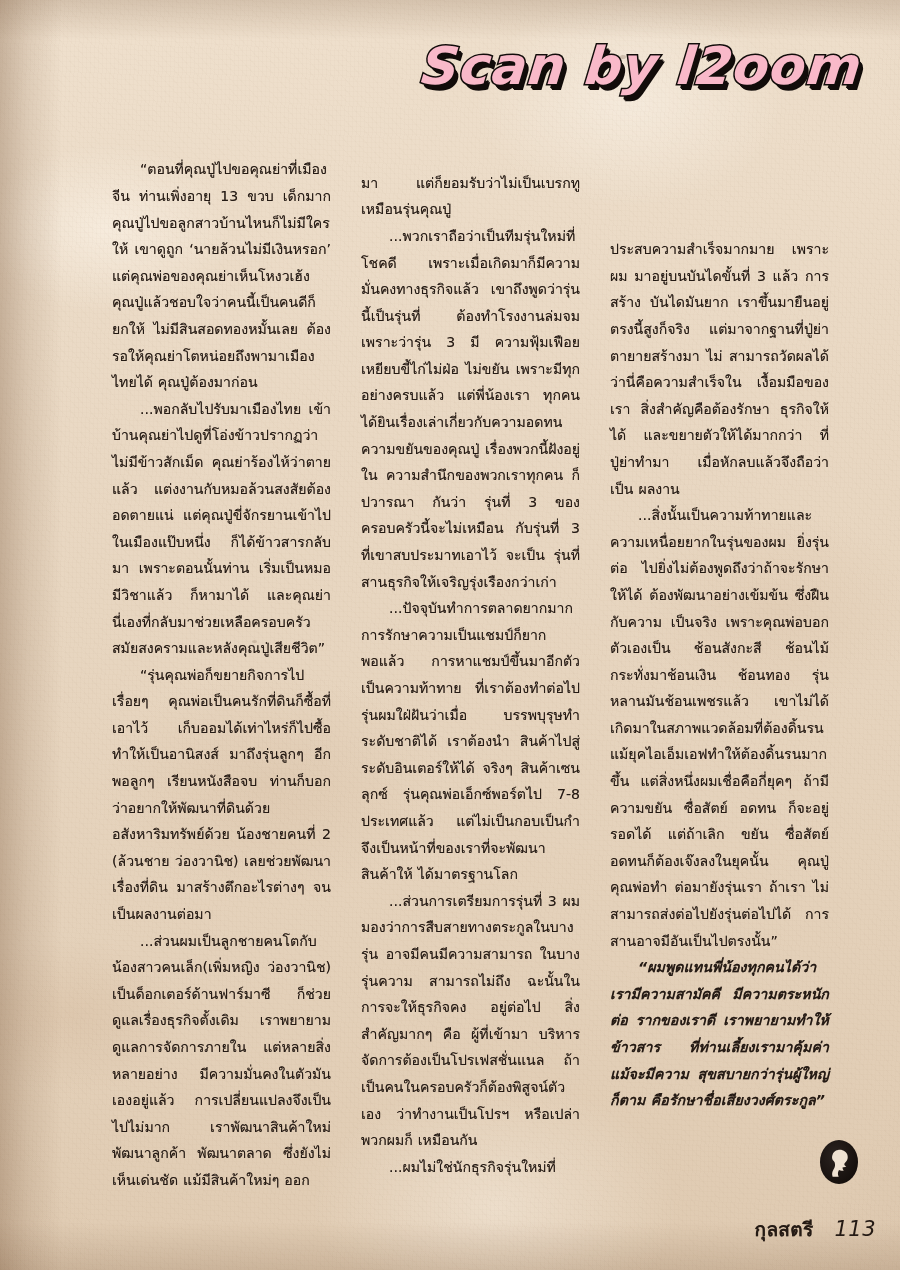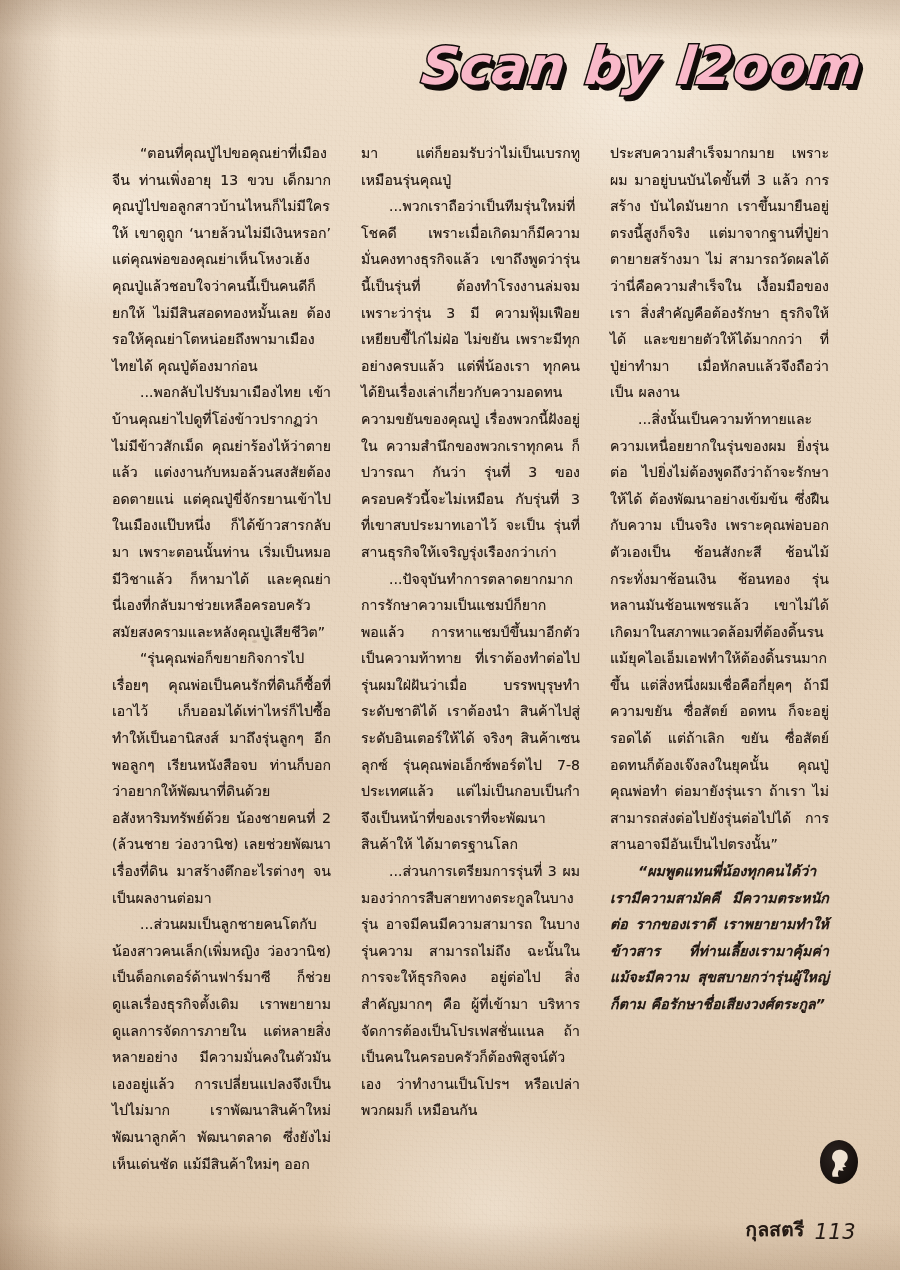--- a/index.html
+++ b/index.html
@@ -88,21 +88,21 @@
 
   
   #columns {
     position: absolute;
     left: 112px;
     top: 140px;
     width: 718px;
     height: 1070px;
     display: flex;
     gap: 30px;
-    align-items: flex-start;
+    align-items: center;
   }
   .col {
     width: 219px;
     flex: 0 0 219px;
     position: relative;
   }
   .col p, .col h2 {
     margin: 0 0 0 0;
     color: #241a14;
     font-family: "DejaVu Sans", "Liberation Sans", sans-serif;
@@ -143,25 +143,25 @@
   }
   #logo-mark .face {
     position: absolute;
     left: 8px;
     top: 8px;
     width: 22px;
     height: 30px;
   }
   #footer {
     position: absolute;
-    right: 44px;
+    right: 24px;
     bottom: 26px;
     display: flex;
-    align-items: flex-end;
-    gap: 10px;
+    align-items: center;
+    gap: 21px;
     color: #241a14;
     font-family: "DejaVu Sans", "Liberation Sans", sans-serif;
   }
   #footer .mag {
     font-size: 19px;
     font-weight: bold;
     letter-spacing: .3px;
     text-shadow: 0 0 .6px rgba(40,25,15,.5);
   }
   #footer .pg {
@@ -196,20 +196,21 @@
       <p class="ind">...พอกลับไปรับมาเมืองไทย  เข้าบ้านคุณย่าไปดูที่โอ่งข้าวปรากฏว่าไม่มีข้าวสักเม็ด  คุณย่าร้องไห้ว่าตายแล้ว แต่งงานกับหมอล้วนสงสัยต้องอดตายแน่ แต่คุณปู่ขี่จักรยานเข้าไปในเมืองแป๊บหนึ่ง ก็ได้ข้าวสารกลับมา  เพราะตอนนั้นท่าน เริ่มเป็นหมอมีวิชาแล้ว ก็หามาได้  และคุณย่านี่เองที่กลับมาช่วยเหลือครอบครัวสมัยสงครามและหลังคุณปู่เสียชีวิต”</p>
       <p class="ind">“รุ่นคุณพ่อก็ขยายกิจการไปเรื่อยๆ คุณพ่อเป็นคนรักที่ดินก็ซื้อที่เอาไว้  เก็บออมได้เท่าไหร่ก็ไปซื้อ ทำให้เป็นอานิสงส์ มาถึงรุ่นลูกๆ อีก  พอลูกๆ เรียนหนังสือจบ ท่านก็บอกว่าอยากให้พัฒนาที่ดินด้วย อสังหาริมทรัพย์ด้วย  น้องชายคนที่ 2 (ล้วนชาย  ว่องวานิช)  เลยช่วยพัฒนา เรื่องที่ดิน  มาสร้างตึกอะไรต่างๆ จนเป็นผลงานต่อมา</p>
       <p class="ind">...ส่วนผมเป็นลูกชายคนโตกับน้องสาวคนเล็ก(เพิ่มหญิง  ว่องวานิช) เป็นด็อกเตอร์ด้านฟาร์มาซี  ก็ช่วยดูแลเรื่องธุรกิจตั้งเดิม  เราพยายามดูแลการจัดการภายใน   แต่หลายสิ่งหลายอย่าง มีความมั่นคงในตัวมันเองอยู่แล้ว การเปลี่ยนแปลงจึงเป็นไปไม่มาก  เราพัฒนาสินค้าใหม่  พัฒนาลูกค้า  พัฒนาตลาด ซึ่งยังไม่เห็นเด่นชัด  แม้มีสินค้าใหม่ๆ ออก</p>
     </div>
 
     <div class="col">
       <p class="noind">มา  แต่ก็ยอมรับว่าไม่เป็นเบรกทูเหมือนรุ่นคุณปู่</p>
       <p class="ind">...พวกเราถือว่าเป็นทีมรุ่นใหม่ที่โชคดี   เพราะเมื่อเกิดมาก็มีความมั่นคงทางธุรกิจแล้ว เขาถึงพูดว่ารุ่นนี้เป็นรุ่นที่ ต้องทำโรงงานล่มจม  เพราะว่ารุ่น 3 มี ความฟุ้มเฟือย  เหยียบขี้ไก่ไม่ฝ่อ ไม่ขยัน เพราะมีทุกอย่างครบแล้ว  แต่พี่น้องเรา ทุกคนได้ยินเรื่องเล่าเกี่ยวกับความอดทน ความขยันของคุณปู่   เรื่องพวกนี้ฝังอยู่ใน ความสำนึกของพวกเราทุกคน ก็ปวารณา กันว่า รุ่นที่ 3 ของครอบครัวนี้จะไม่เหมือน กับรุ่นที่ 3 ที่เขาสบประมาทเอาไว้ จะเป็น รุ่นที่สานธุรกิจให้เจริญรุ่งเรืองกว่าเก่า</p>
       <p class="ind">...ปัจจุบันทำการตลาดยากมาก การรักษาความเป็นแชมป์ก็ยากพอแล้ว การหาแชมป์ขึ้นมาอีกตัวเป็นความท้าทาย ที่เราต้องทำต่อไป  รุ่นผมใฝ่ฝันว่าเมื่อ บรรพบุรุษทำระดับชาติได้  เราต้องนำ สินค้าไปสู่ระดับอินเตอร์ให้ได้   จริงๆ สินค้าเซนลุกซ์  รุ่นคุณพ่อเอ็กซ์พอร์ตไป 7-8 ประเทศแล้ว  แต่ไม่เป็นกอบเป็นกำ จึงเป็นหน้าที่ของเราที่จะพัฒนาสินค้าให้ ได้มาตรฐานโลก</p>
       <p class="ind">...ส่วนการเตรียมการรุ่นที่ 3  ผม มองว่าการสืบสายทางตระกูลในบางรุ่น อาจมีคนมีความสามารถ ในบางรุ่นความ สามารถไม่ถึง  ฉะนั้นในการจะให้ธุรกิจคง อยู่ต่อไป  สิ่งสำคัญมากๆ คือ ผู้ที่เข้ามา บริหารจัดการต้องเป็นโปรเฟสชั่นแนล ถ้าเป็นคนในครอบครัวก็ต้องพิสูจน์ตัวเอง ว่าทำงานเป็นโปรฯ หรือเปล่า พวกผมก็ เหมือนกัน</p>
+      <p class="ind">...ผมไม่ใช่นักธุรกิจรุ่นใหม่ที่</p>
     </div>
 
     <div class="col">
       <p class="noind">ประสบความสำเร็จมากมาย  เพราะผม มาอยู่บนบันไดขั้นที่ 3 แล้ว การสร้าง บันไดมันยาก เราขึ้นมายืนอยู่ตรงนี้สูงก็จริง แต่มาจากฐานที่ปู่ย่าตายายสร้างมา  ไม่ สามารถวัดผลได้ว่านี่คือความสำเร็จใน เงื้อมมือของเรา  สิ่งสำคัญคือต้องรักษา ธุรกิจให้ได้  และขยายตัวให้ได้มากกว่า ที่ปู่ย่าทำมา  เมื่อหักลบแล้วจึงถือว่าเป็น ผลงาน</p>
       <p class="ind">...สิ่งนั้นเป็นความท้าทายและ ความเหนื่อยยากในรุ่นของผม   ยิ่งรุ่นต่อ ไปยิ่งไม่ต้องพูดถึงว่าถ้าจะรักษาให้ได้ ต้องพัฒนาอย่างเข้มข้น  ซึ่งฝืนกับความ เป็นจริง  เพราะคุณพ่อบอกตัวเองเป็น ช้อนสังกะสี ช้อนไม้  กระทั่งมาช้อนเงิน ช้อนทอง  รุ่นหลานมันช้อนเพชรแล้ว เขาไม่ได้เกิดมาในสภาพแวดล้อมที่ต้องดิ้นรน แม้ยุคไอเอ็มเอฟทำให้ต้องดิ้นรนมากขึ้น แต่สิ่งหนึ่งผมเชื่อคือกี่ยุคๆ ถ้ามีความขยัน ซื่อสัตย์ อดทน  ก็จะอยู่รอดได้  แต่ถ้าเลิก ขยัน  ซื่อสัตย์   อดทนก็ต้องเจ๊งลงในยุคนั้น คุณปู่ คุณพ่อทำ  ต่อมายังรุ่นเรา  ถ้าเรา ไม่สามารถส่งต่อไปยังรุ่นต่อไปได้   การ สานอาจมีอันเป็นไปตรงนั้น”</p>
       <p class="pullquote">“ผมพูดแทนพี่น้องทุกคนได้ว่า เรามีความสามัคคี  มีความตระหนักต่อ รากของเราดี เราพยายามทำให้ข้าวสาร ที่ท่านเลี้ยงเรามาคุ้มค่า  แม้จะมีความ สุขสบายกว่ารุ่นผู้ใหญ่ก็ตาม คือรักษาชื่อเสียงวงศ์ตระกูล”</p>
     </div>
 
   </div>
 

